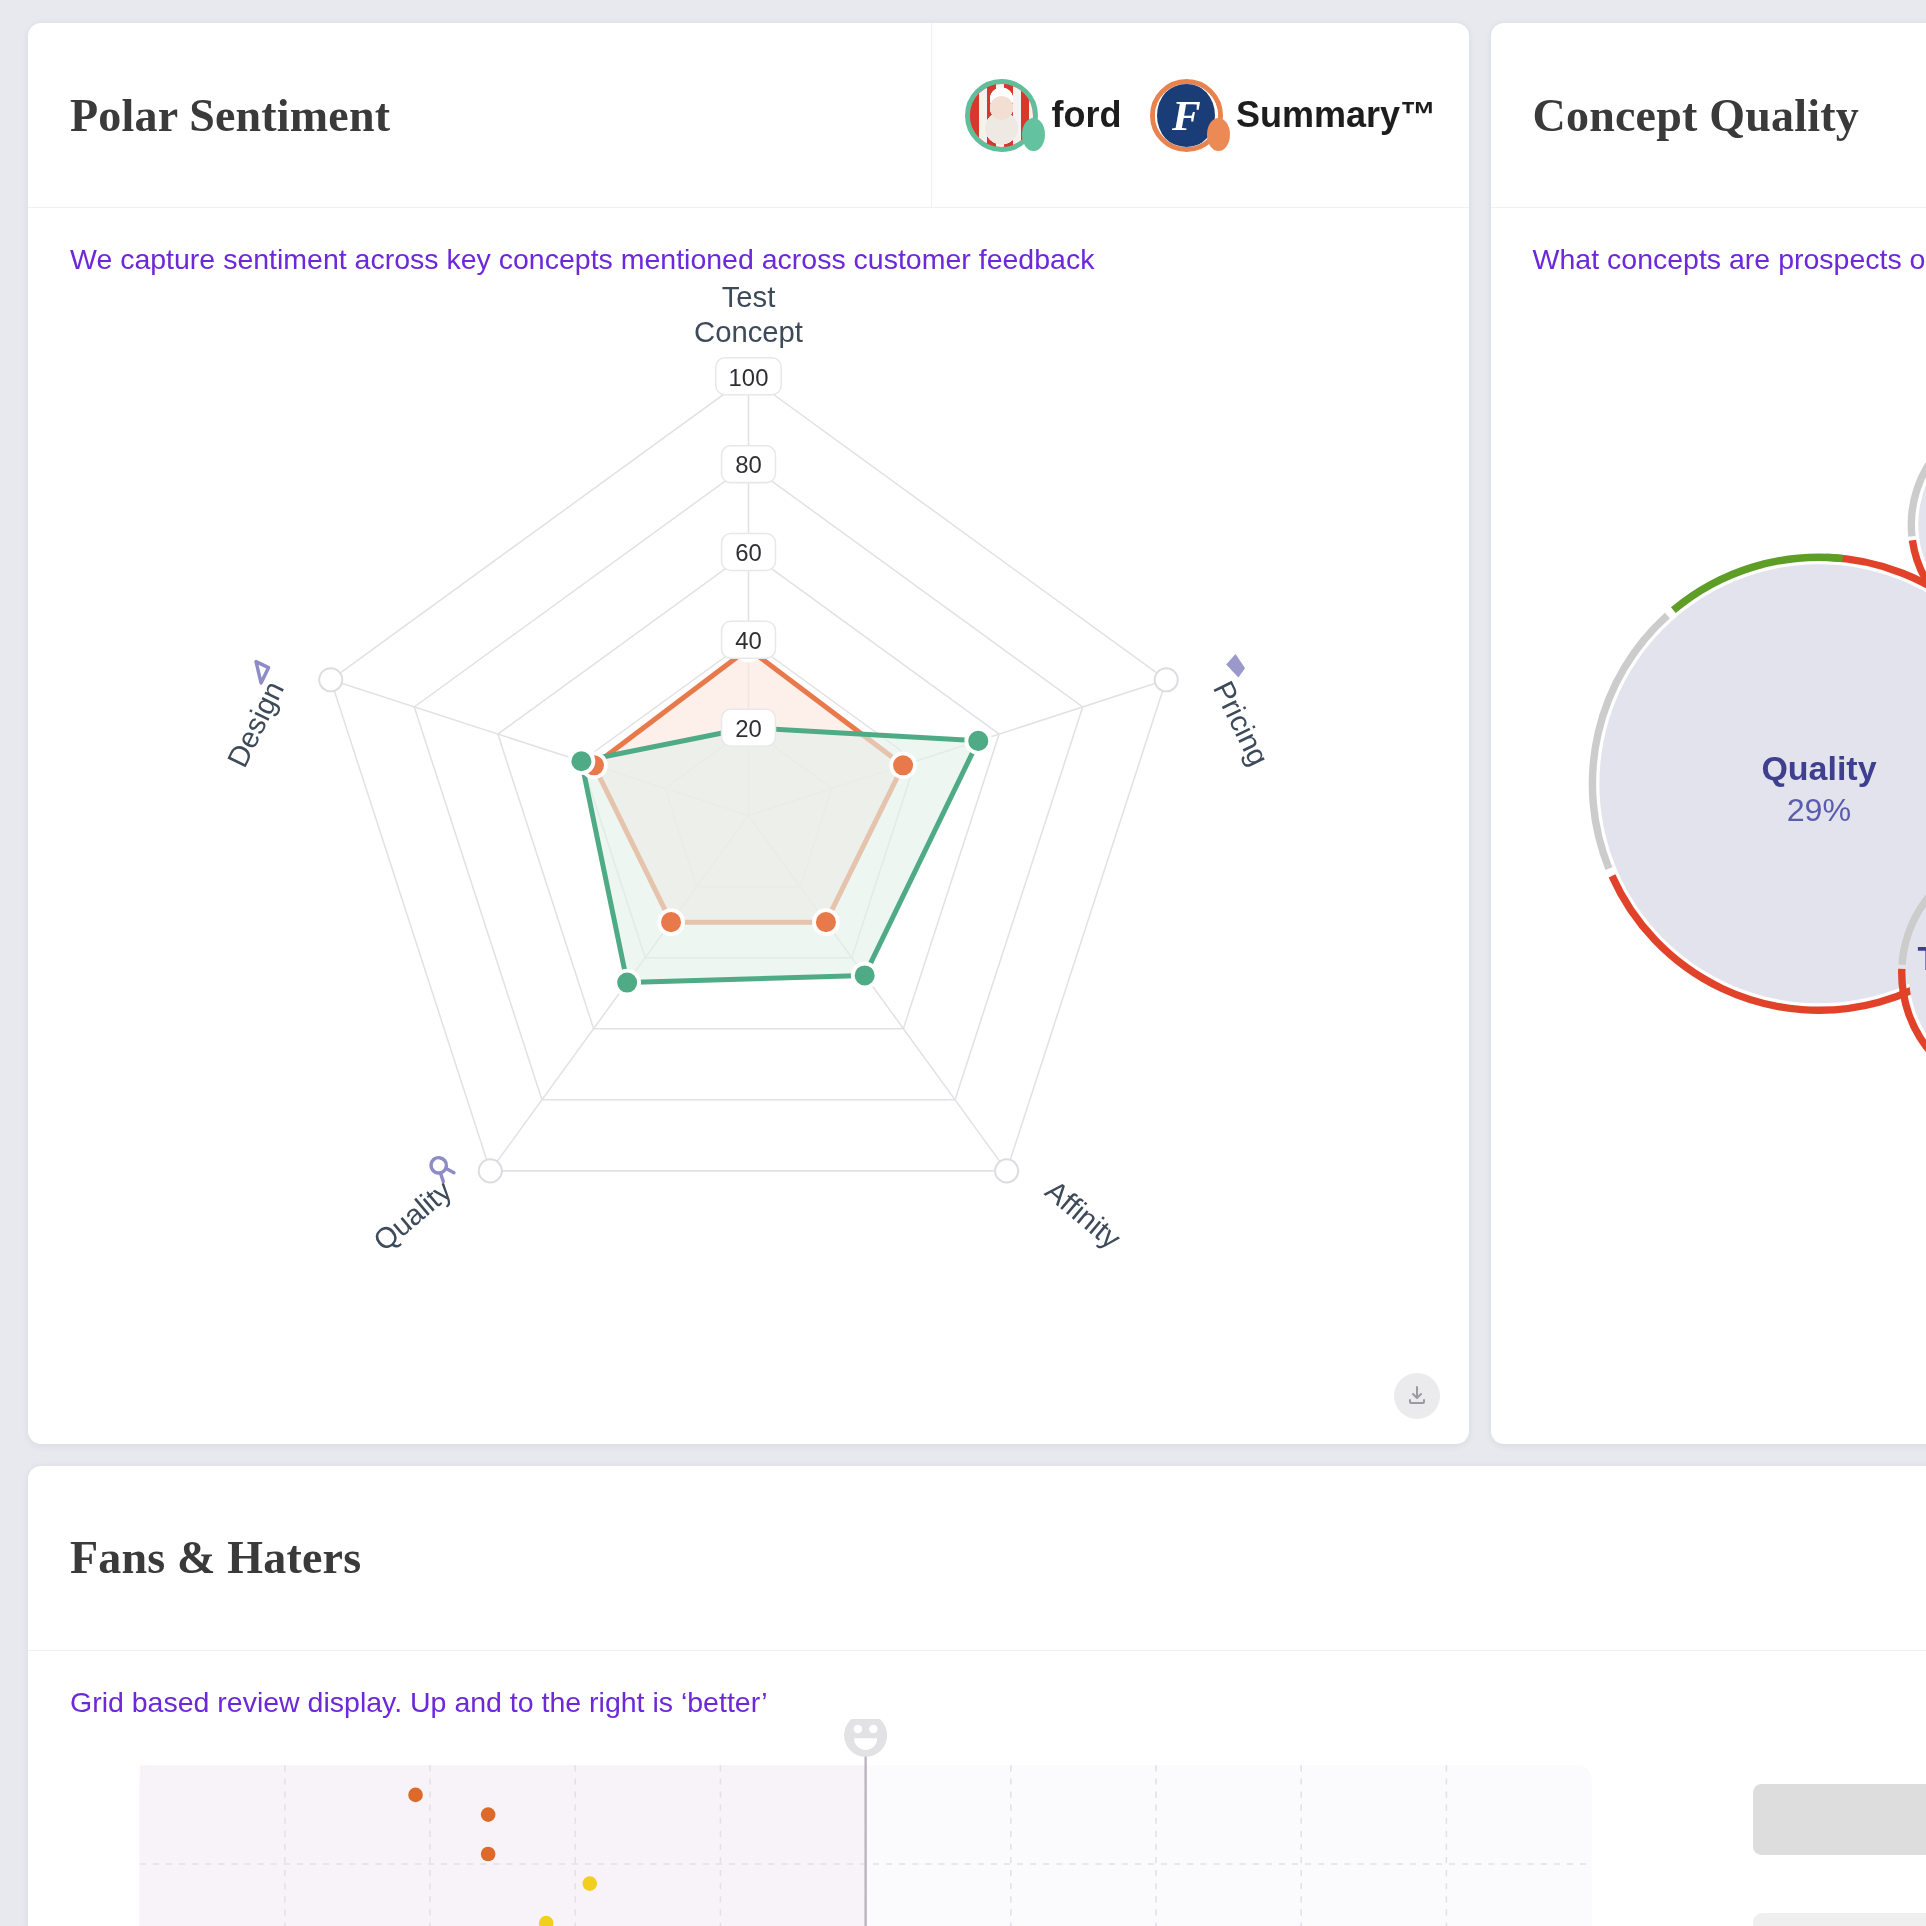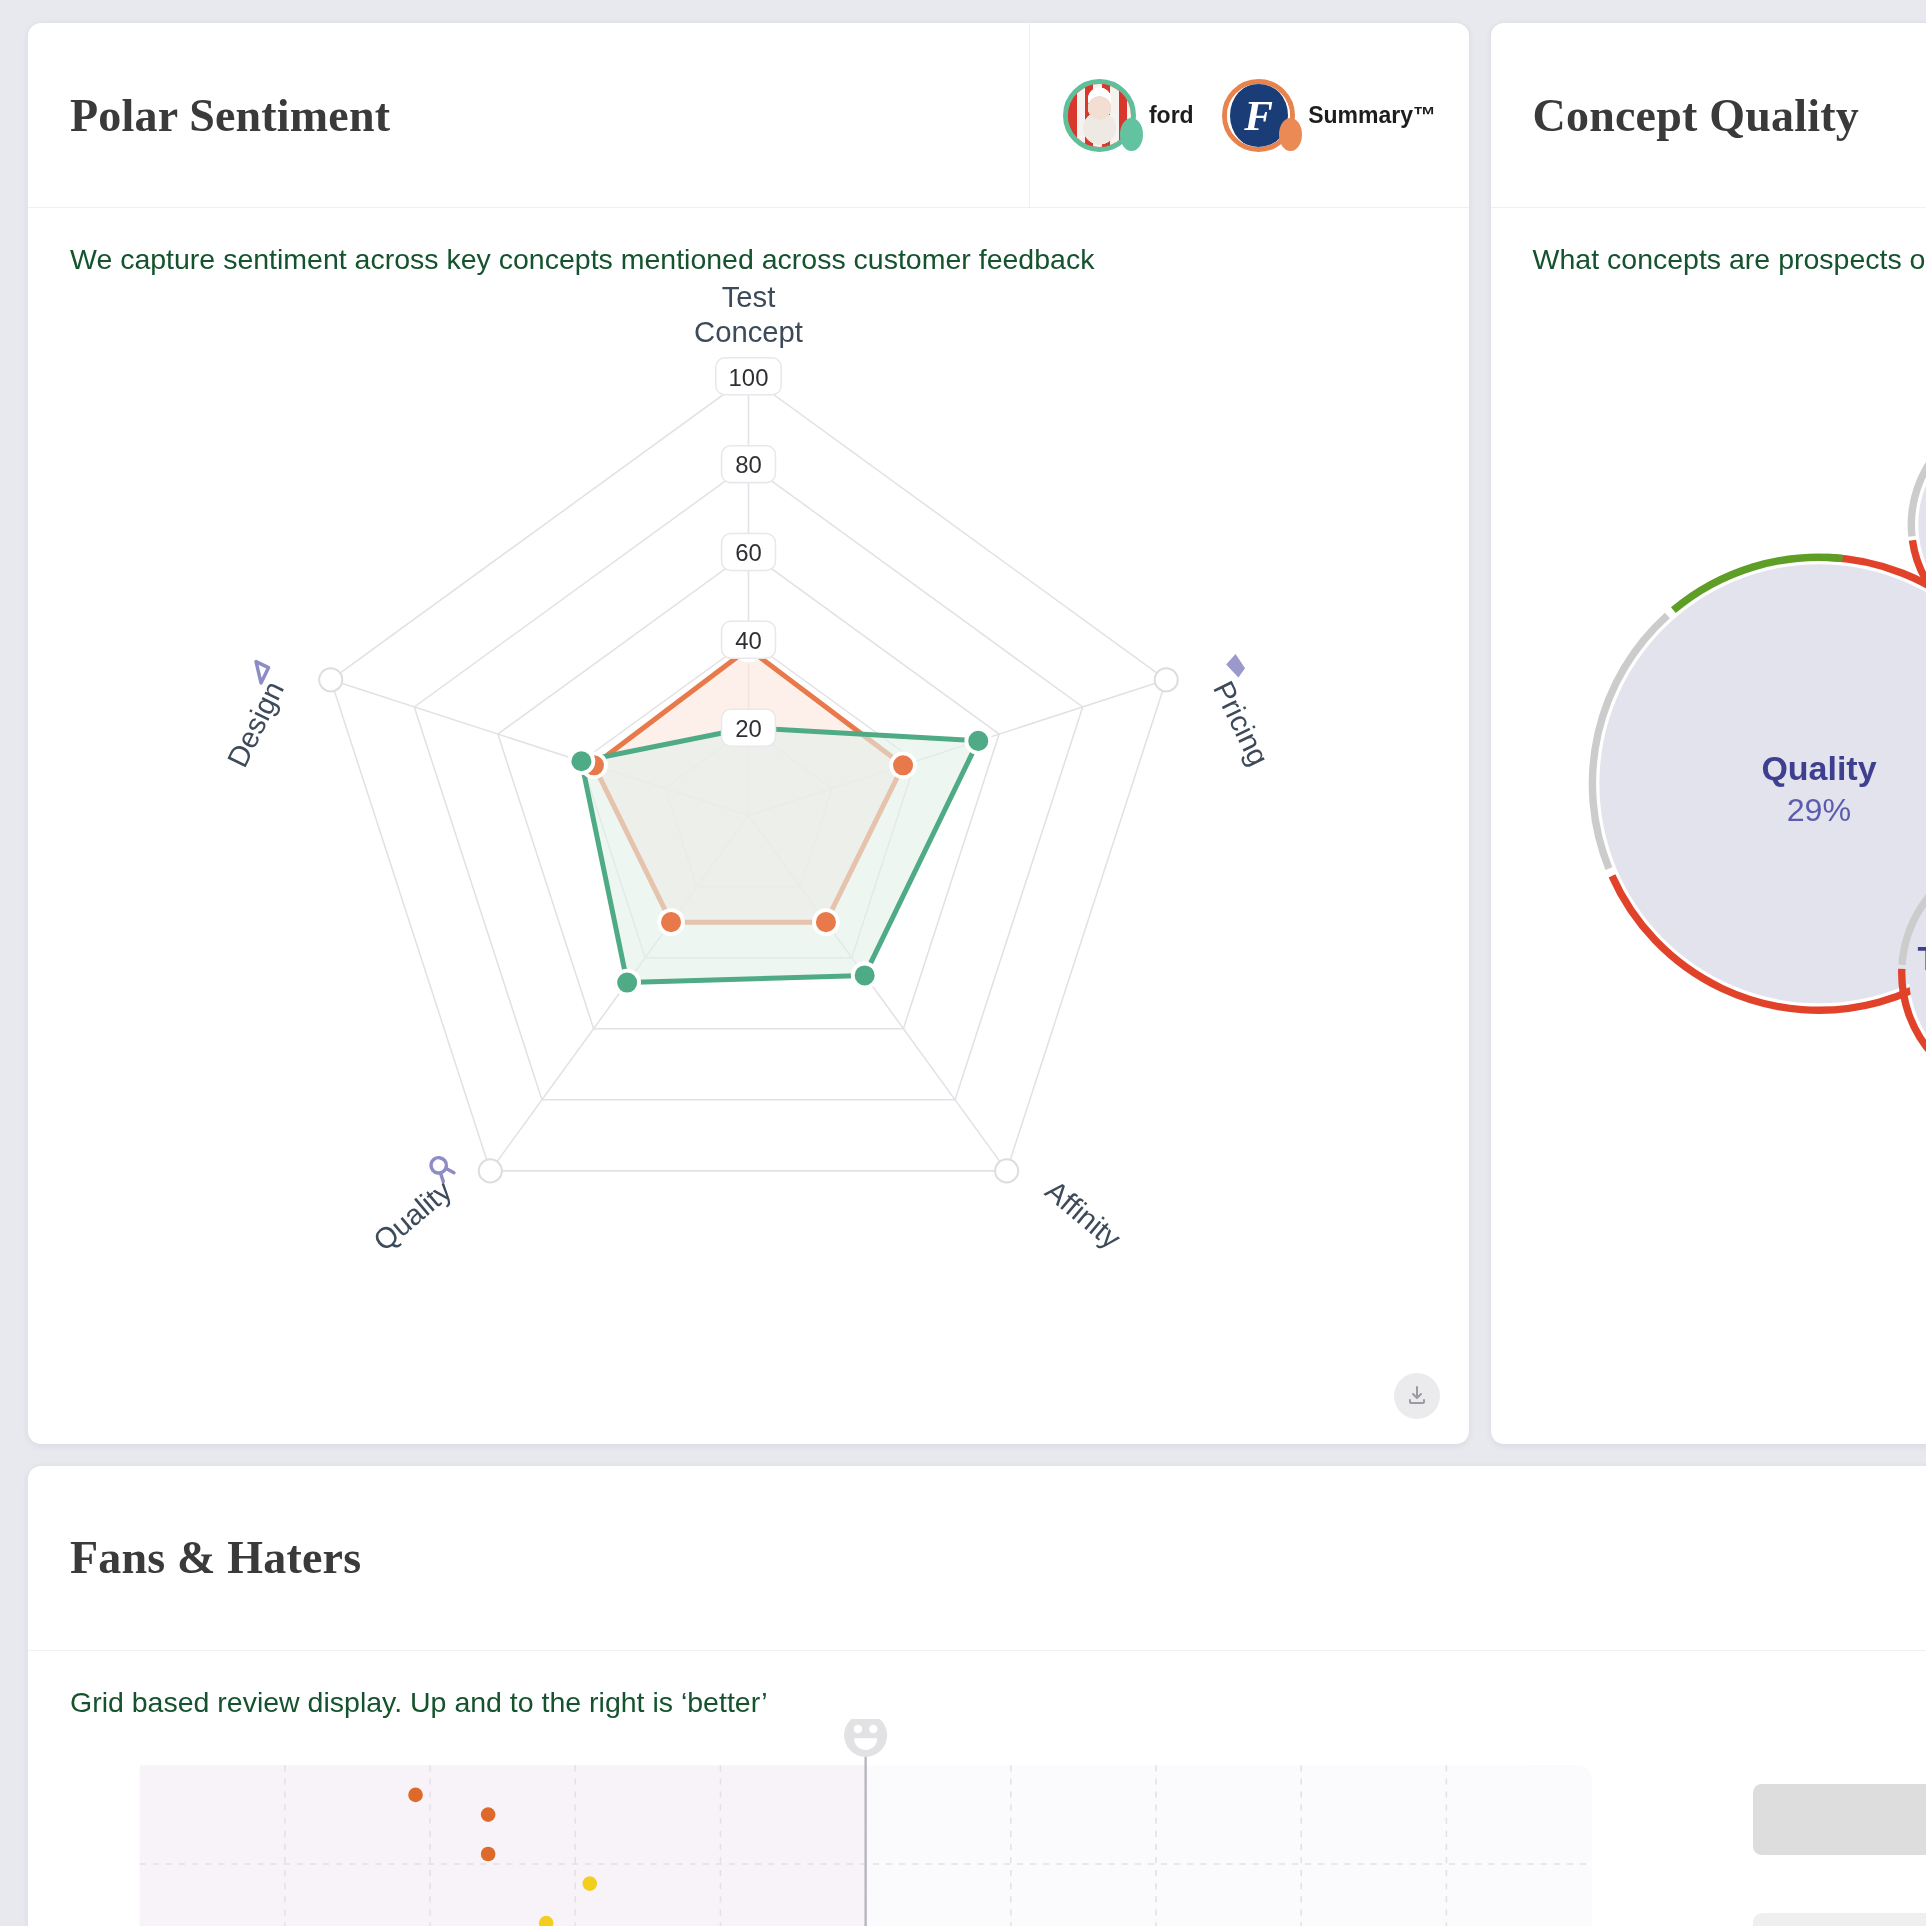--- a/index.html
+++ b/index.html
@@ -82,26 +82,26 @@
     color:#fff; font-family:"Liberation Serif",serif; font-style:italic;
     font-size:43px; font-weight:bold;
   }
   .avatar-dot {
     position: absolute; right: -7px; bottom: 0.8px;
     width: 23px; height: 33px; border-radius: 50%;
     background: #63c3a0;
   }
   .avatar-dot.orange { background: #eb8a55; }
   .brand-label {
-    font-size: 23px; font-weight: bold; color: #1d1d1d;
+    font-size: 36px; font-weight: bold; color: #1d1d1d;
     white-space: nowrap;
   }
 
   .card-sub {
-    font-size: 28.5px; color: #14532d;
+    font-size: 28.5px; color: #6d28d9;
     padding: 35px 0 0 42px;
   }
 
   
   .dl-btn {
     position: absolute; right: 29px; bottom: 25px;
     width: 46px; height: 46px; border-radius: 50%;
     background: #ebebee;
     display: flex; align-items: center; justify-content: center;
   }

